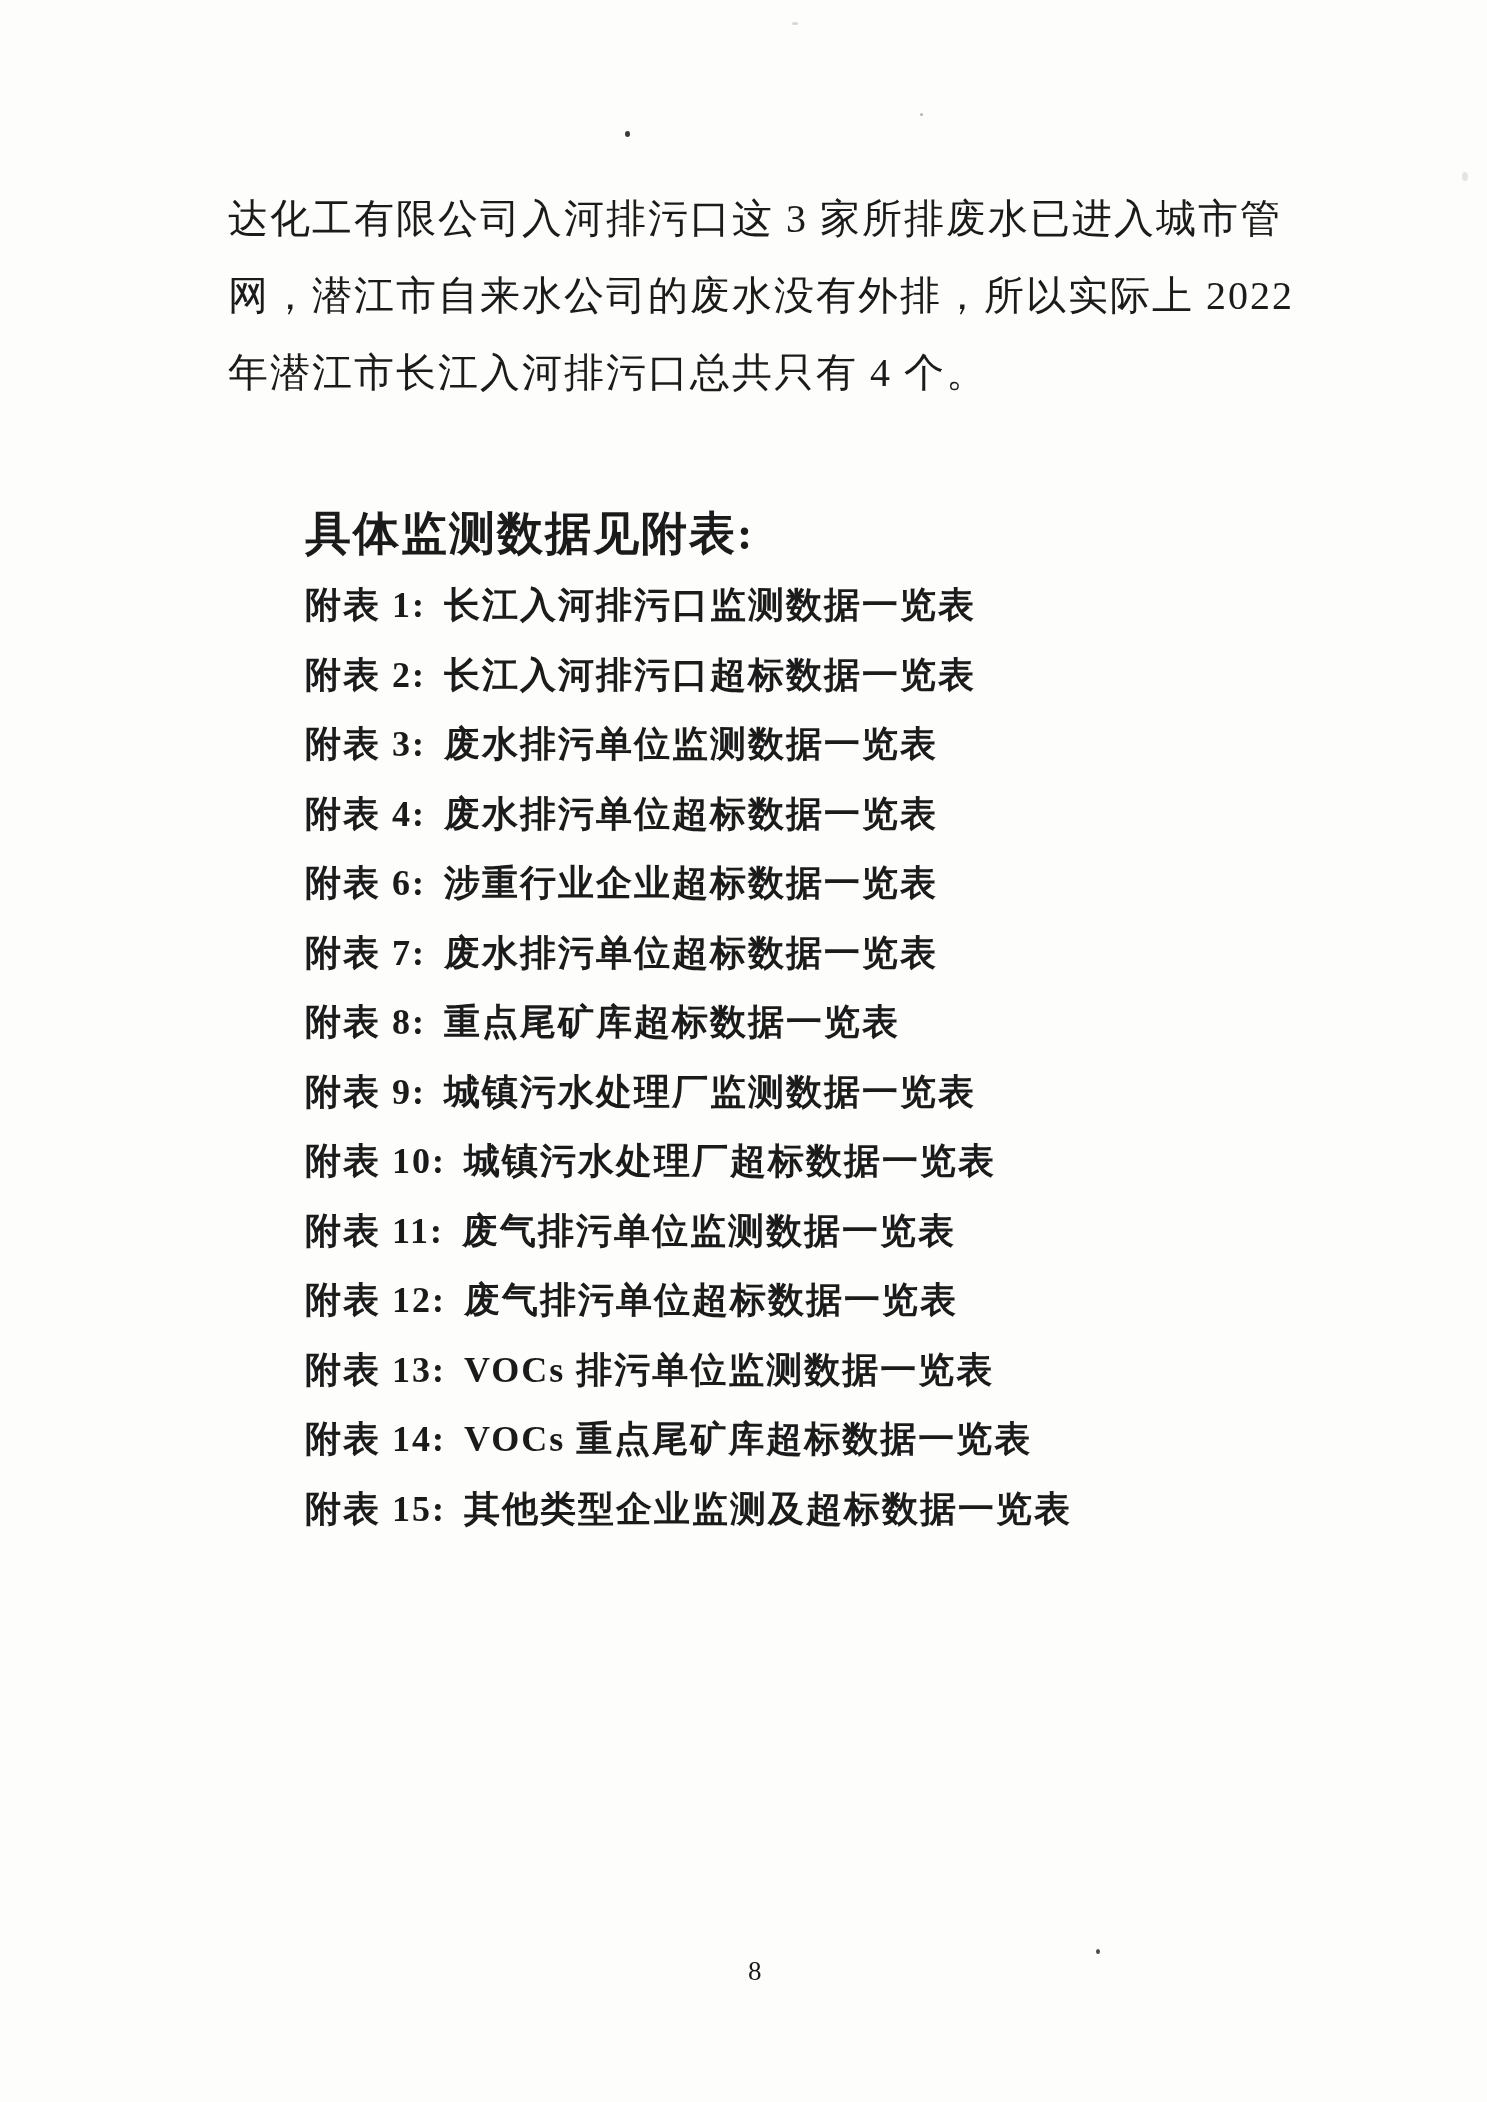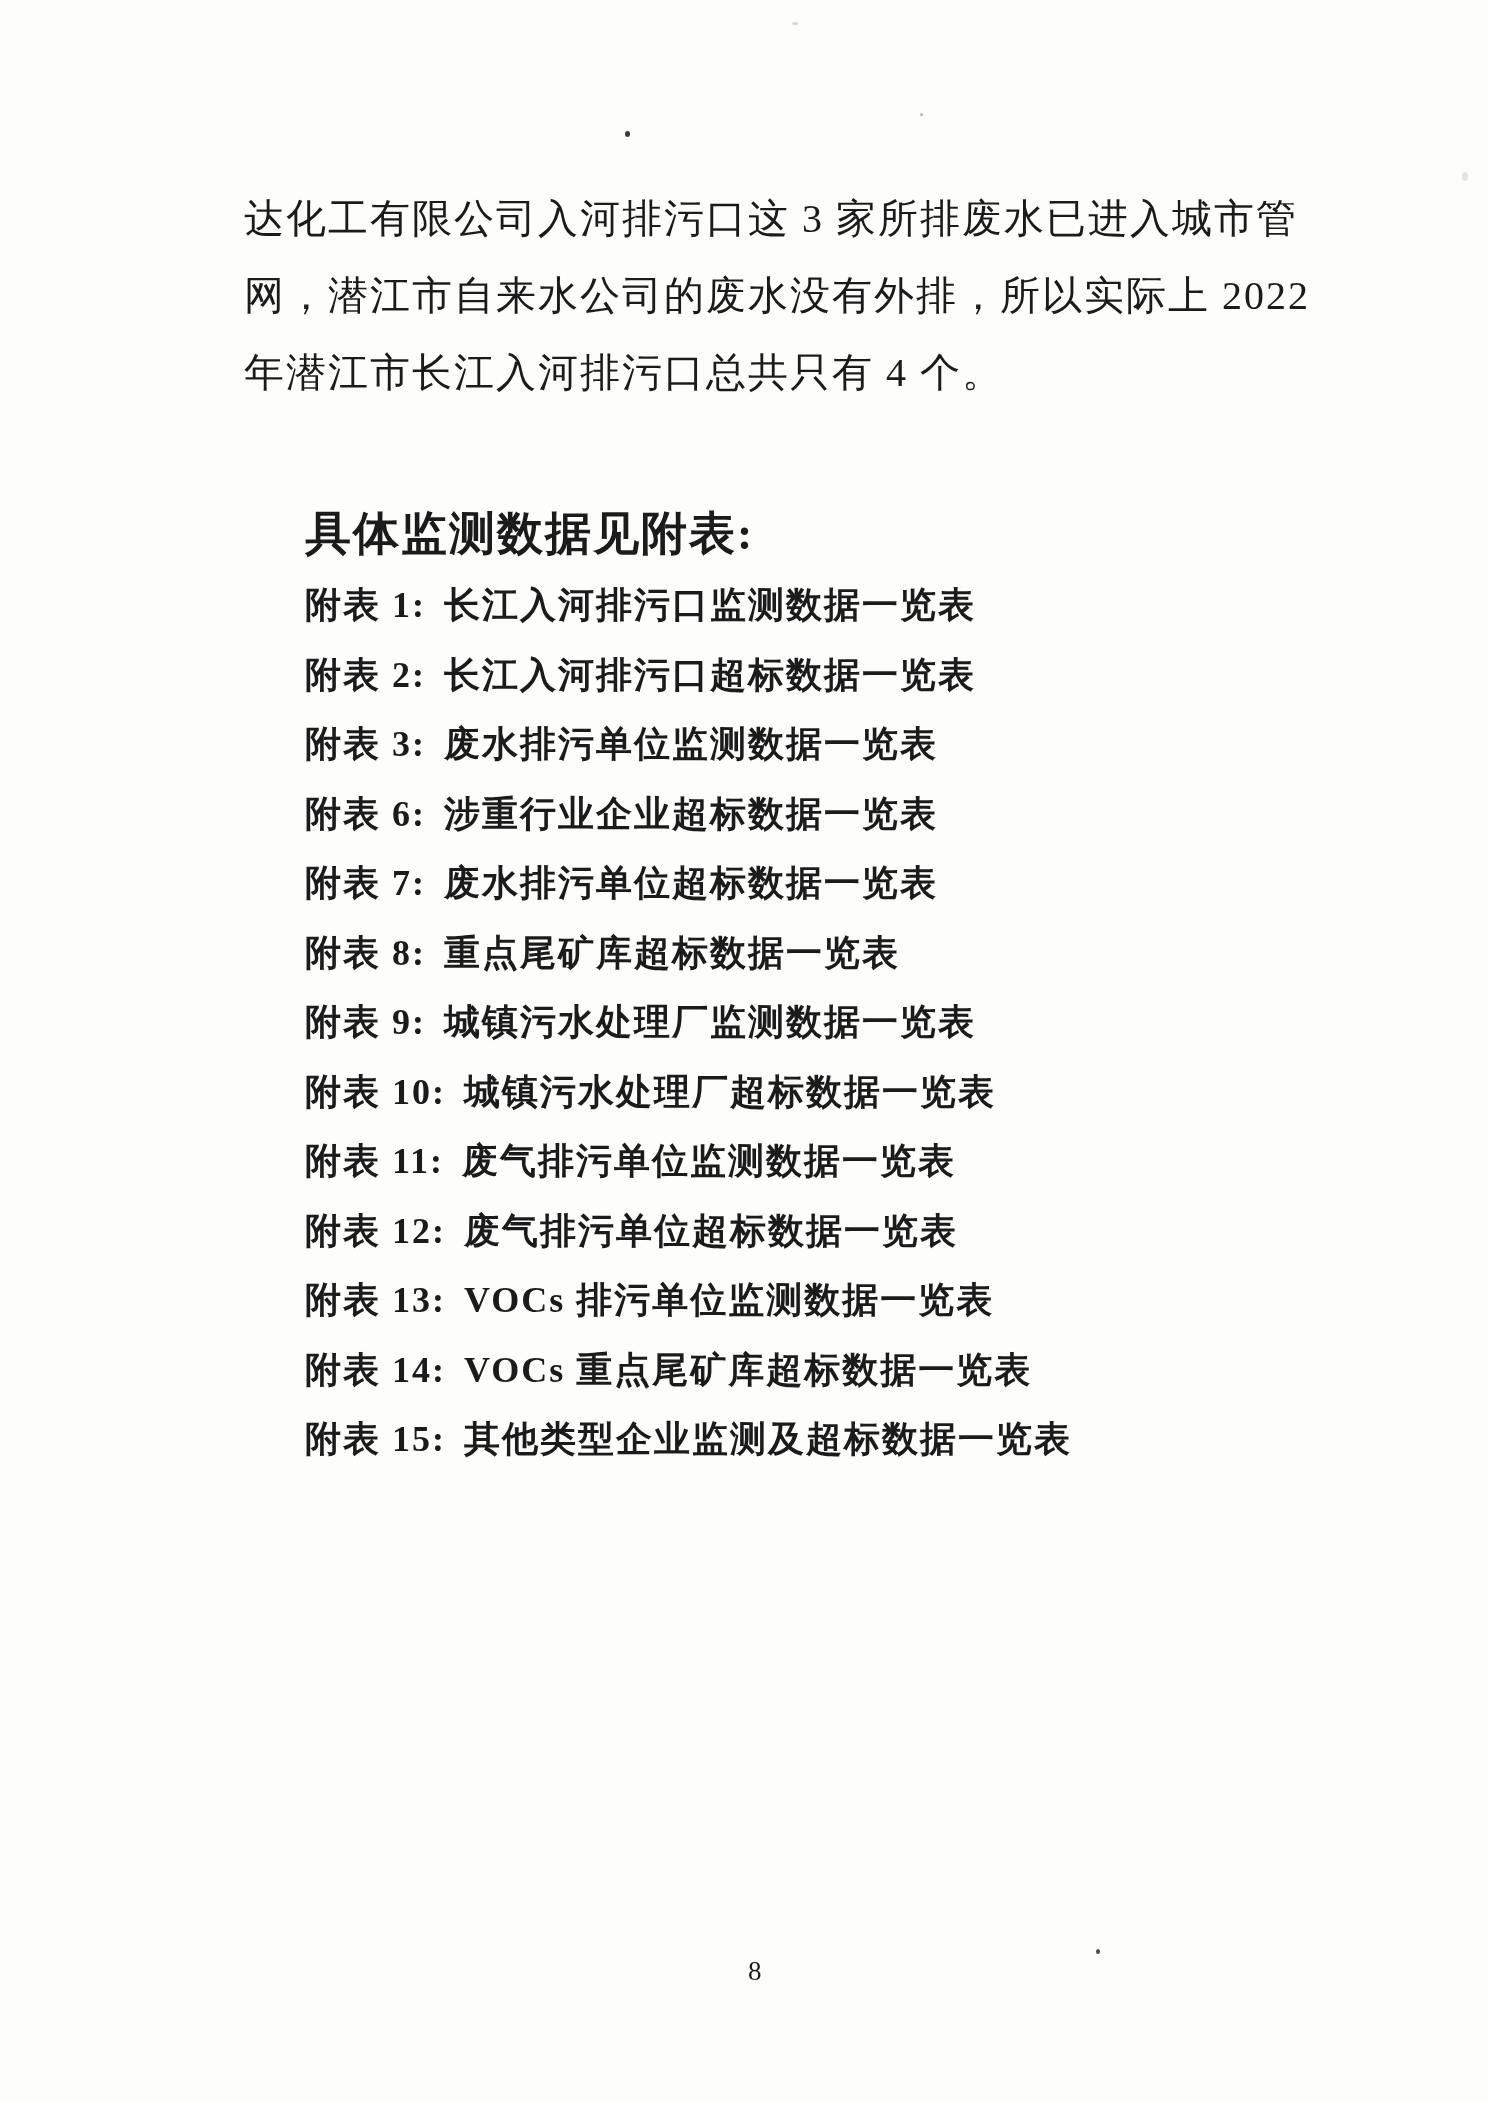--- a/index.html
+++ b/index.html
@@ -15,21 +15,21 @@
     color: #1b1b1b;
     overflow: hidden;
   }
   .page {
     position: absolute;
     inset: 0;
     background: #fdfdfc;
   }
   .paragraph {
     position: absolute;
-    left: 244px;
+    left: 228px;
     top: 180px;
     width: 1060px;
     font-size: 40px;
     line-height: 77px;
     letter-spacing: 2px;
     white-space: nowrap;
   }
   .heading {
     position: absolute;
     left: 305px;
@@ -86,20 +86,23 @@
     <div class="appendix-item">
       <span class="label">附表 1:</span><span class="title">长江入河排污口监测数据一览表</span>
     </div>
     <div class="appendix-item">
       <span class="label">附表 2:</span><span class="title">长江入河排污口超标数据一览表</span>
     </div>
     <div class="appendix-item">
       <span class="label">附表 3:</span><span class="title">废水排污单位监测数据一览表</span>
     </div>
     <div class="appendix-item">
+      <span class="label">附表 4:</span><span class="title">废水排污单位超标数据一览表</span>
+    </div>
+    <div class="appendix-item">
       <span class="label">附表 6:</span><span class="title">涉重行业企业超标数据一览表</span>
     </div>
     <div class="appendix-item">
       <span class="label">附表 7:</span><span class="title">废水排污单位超标数据一览表</span>
     </div>
     <div class="appendix-item">
       <span class="label">附表 8:</span><span class="title">重点尾矿库超标数据一览表</span>
     </div>
     <div class="appendix-item">
       <span class="label">附表 9:</span><span class="title">城镇污水处理厂监测数据一览表</span>

